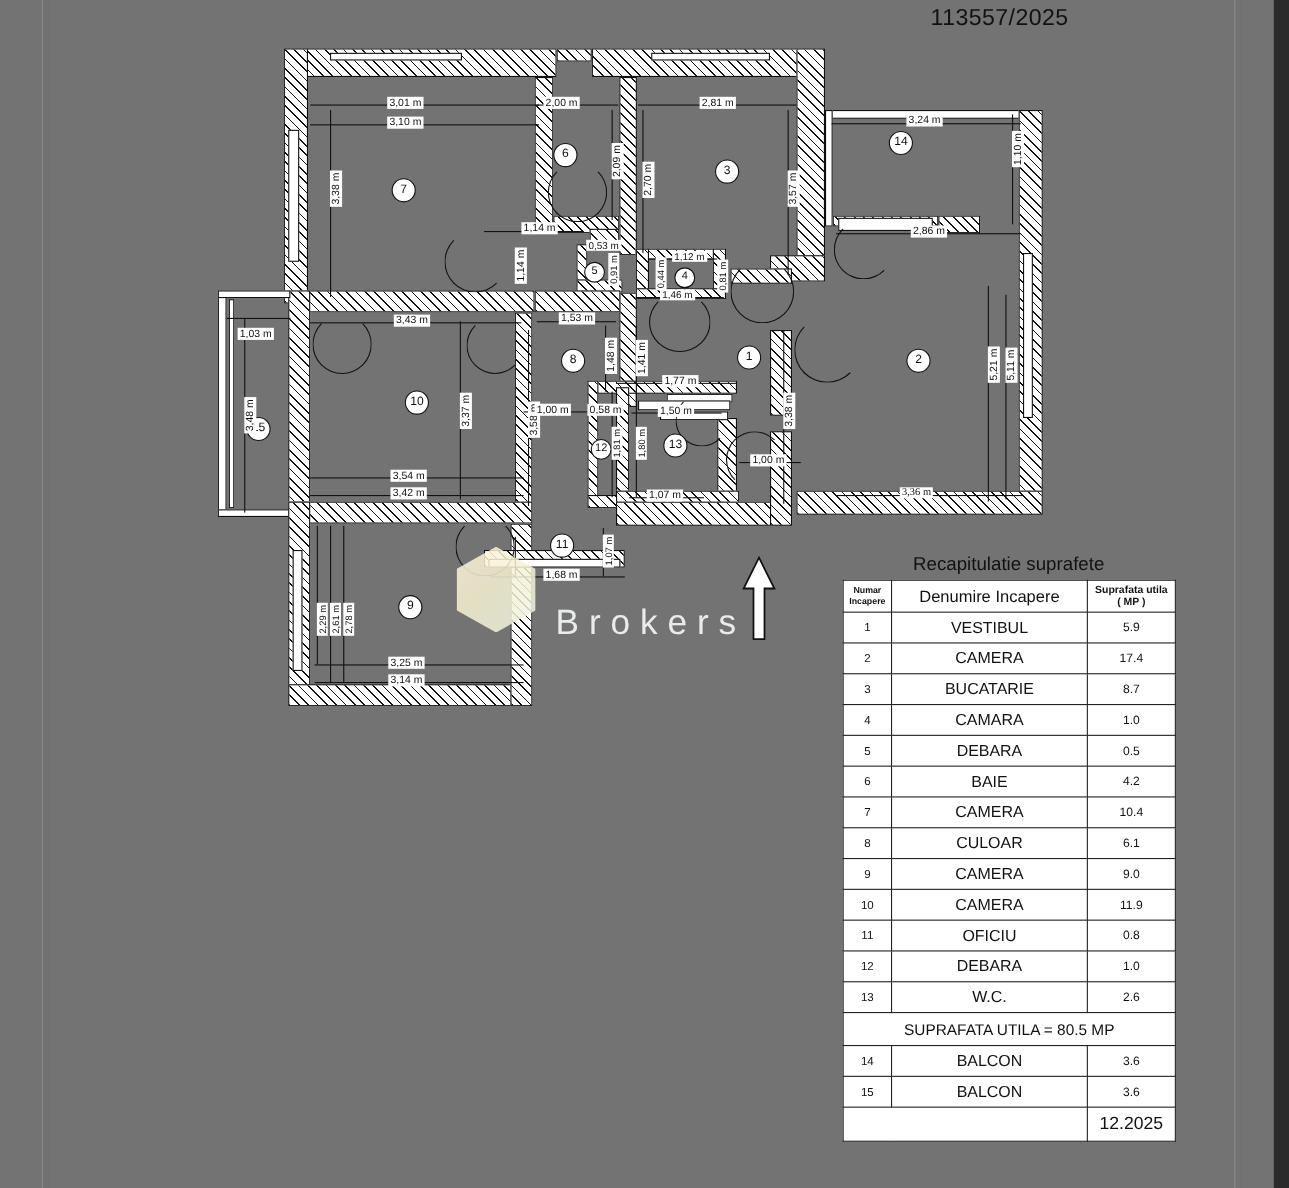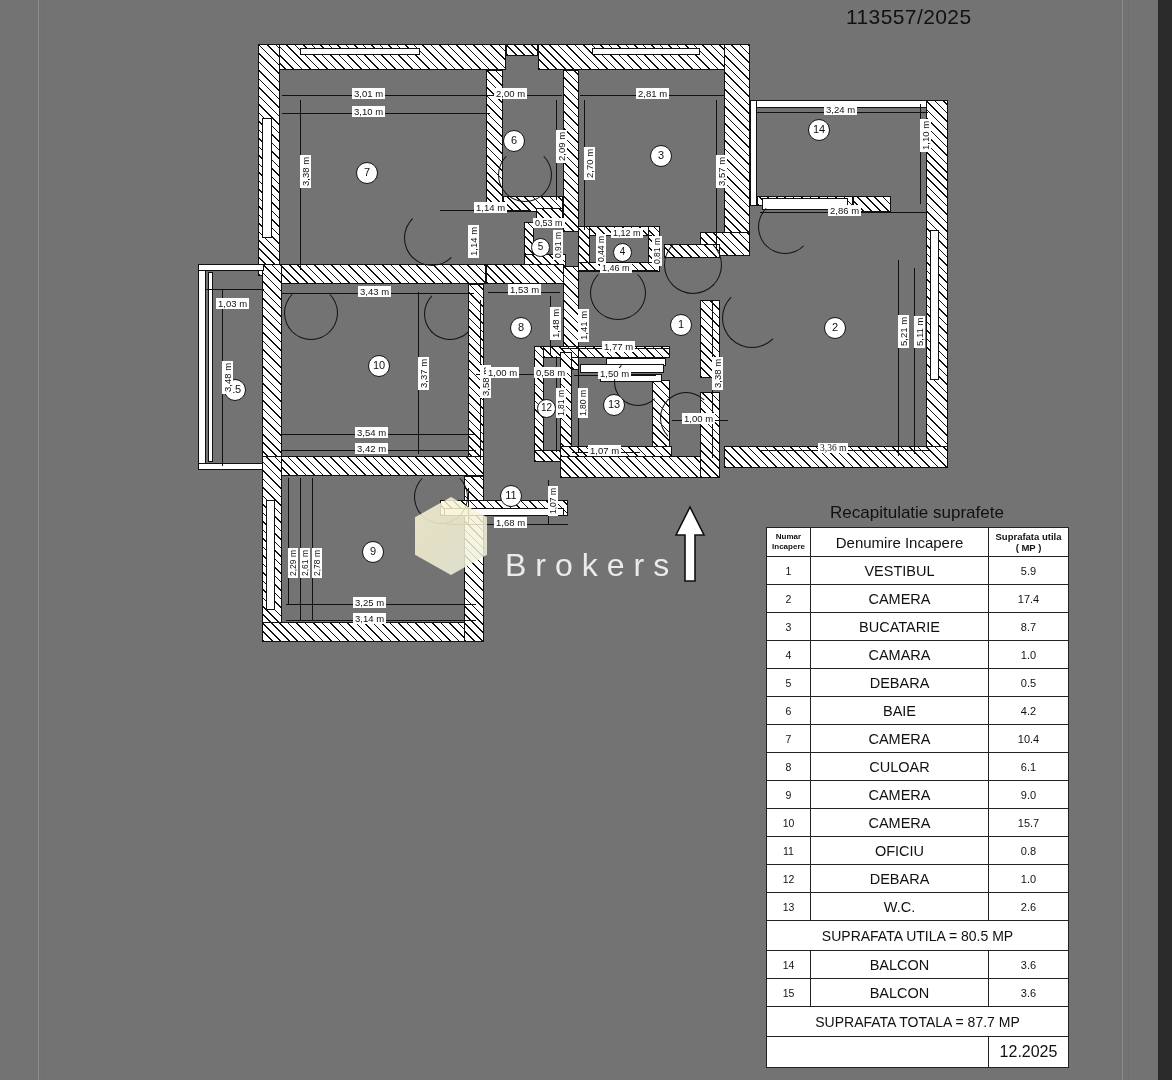--- a/index.html
+++ b/index.html
@@ -353,21 +353,21 @@
             <td class="area">6.1</td>
           </tr>
           <tr>
             <td class="num">9</td>
             <td class="name">CAMERA</td>
             <td class="area">9.0</td>
           </tr>
           <tr>
             <td class="num">10</td>
             <td class="name">CAMERA</td>
-            <td class="area">15.7</td>
+            <td class="area">11.9</td>
           </tr>
           <tr>
             <td class="num">11</td>
             <td class="name">OFICIU</td>
             <td class="area">0.8</td>
           </tr>
           <tr>
             <td class="num">12</td>
             <td class="name">DEBARA</td>
             <td class="area">1.0</td>
@@ -384,23 +384,20 @@
             <td class="num">14</td>
             <td class="name">BALCON</td>
             <td class="area">3.6</td>
           </tr>
           <tr>
             <td class="num">15</td>
             <td class="name">BALCON</td>
             <td class="area">3.6</td>
           </tr>
           <tr>
-            <td class="total" colspan="3">SUPRAFATA  TOTALA = 87.7 MP</td>
-          </tr>
-          <tr>
             <td class="sig" colspan="2"></td>
             <td class="sig"><span style="font-size: 16px;">12.2025</span></td>
           </tr>
         </tbody>
     </table>
   </div>
 
 </div>
 
 </body></html>

